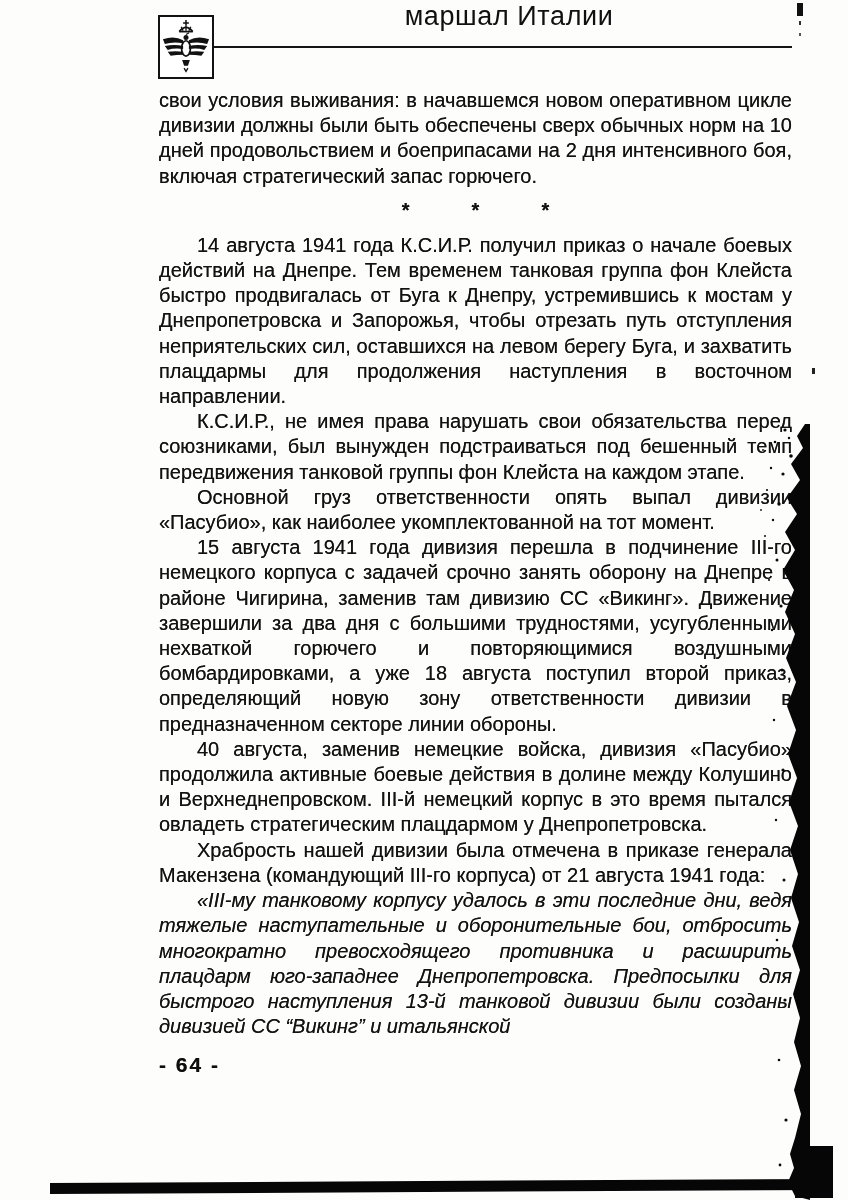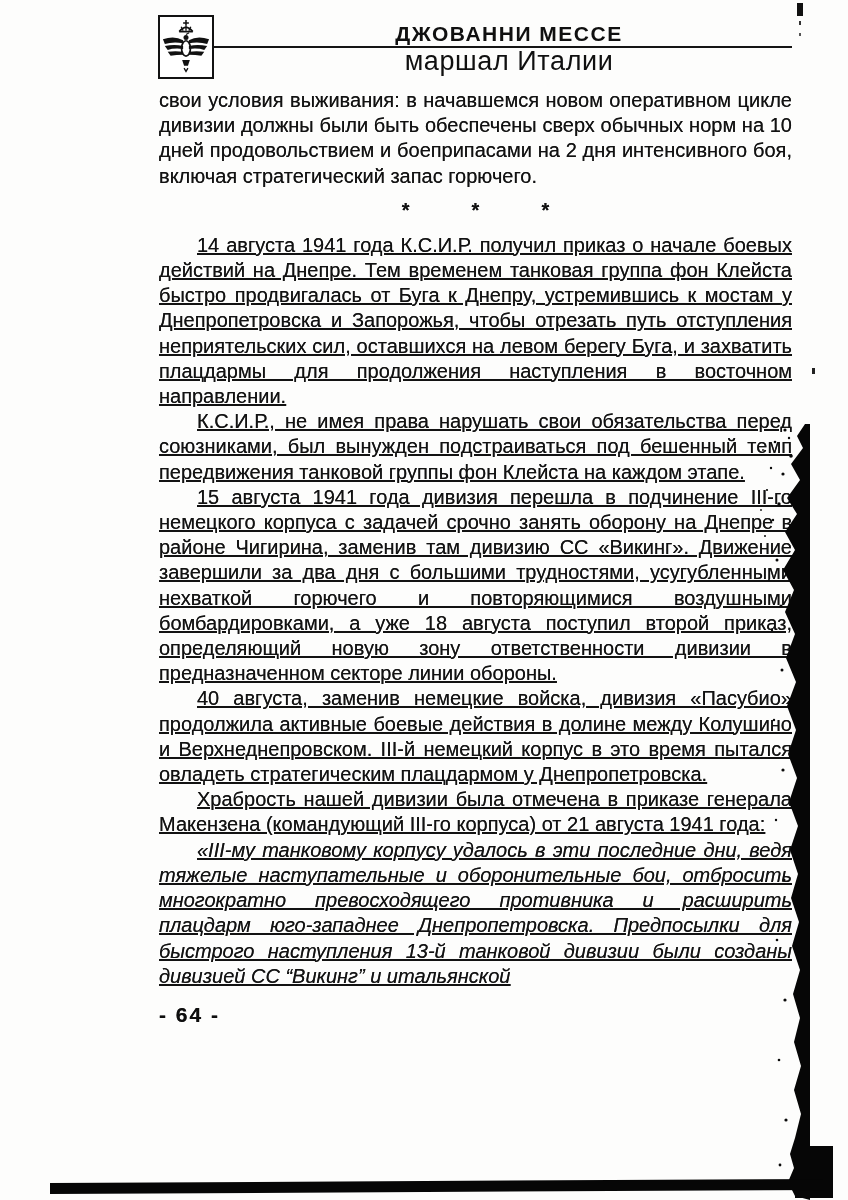--- a/index.html
+++ b/index.html
@@ -40,21 +40,21 @@
   }
   
   .text-col{
     position:absolute;left:159px;top:88px;width:633px;
     font-size:20px;line-height:25.2px;
     text-align:justify;
     color:#121212;
     text-shadow:0 0 0.4px #444;
   }
   .text-col p{margin:0;}
-  .ind{text-indent:38px;text-decoration:underline;}
+  .ind{text-indent:38px;}
   .quote{font-style:italic;}
   .sep{
     display:flex;justify-content:center;align-items:center;
     gap:62px;height:44px;
     font-size:20px;font-weight:700;
   }
   .page-number{
     margin-top:13px;
     font-size:21px;font-weight:700;letter-spacing:2px;
     color:#0e0e0e;
@@ -93,34 +93,34 @@
         <path d="M50 22 Q38 18 29 23 L29 26 Q40 24 48 27 Z" fill="#111"></path>
         <path d="M48 29 Q38 27 29 29 L29 32 Q39 31 45 33 Z" fill="#111"></path>
         <path d="M45 35 Q37 34 29 35 L29 38 Q36 38 42 39 Z" fill="#111"></path>
         <ellipse cx="26" cy="31.5" rx="4.6" ry="8" fill="none" stroke="#111" stroke-width="1.8"></ellipse>
         <path d="M22 43.5 h8 l-2 6 h-4 Z" fill="#111"></path>
         <path d="M24 52 l2 3.4 2 -3.4" fill="none" stroke="#111" stroke-width="1.4"></path>
       </svg>
     </div>
     <div class="header-rule"></div>
     <div class="header-titles">
-      <div class="book-title">ДЖОВАННИ МЕССЕ</div>
       <div class="book-subtitle">маршал Италии</div>
     </div>
   </div>
 
   <div class="text-col">
     <p>свои условия выживания: в начавшемся новом оперативном цикле дивизии должны были быть обеспечены сверх обычных норм на 10 дней продовольствием и боеприпасами на 2 дня интенсивного боя, включая стратегический запас горючего.</p>
     <div class="sep">
       <span>*</span>
       <span>*</span>
       <span>*</span>
     </div>
     <p class="ind">14 августа 1941 года К.С.И.Р. получил приказ о начале боевых действий на Днепре. Тем временем танковая группа фон Клейста быстро продвигалась от Буга к Днепру, устремившись к мостам у Днепропетровска и Запорожья, чтобы отрезать путь отступления неприятельских сил, оставшихся на левом берегу Буга, и захватить плацдармы для продолжения наступления в восточном направлении.</p>
     <p class="ind">К.С.И.Р., не имея права нарушать свои обязательства перед союзниками, был вынужден подстраиваться под бешенный темп передвижения танковой группы фон Клейста на каждом этапе.</p>
+    <p class="ind">Основной груз ответственности опять выпал дивизии «Пасубио», как наиболее укомплектованной на тот момент.</p>
     <p class="ind">15 августа 1941 года дивизия перешла в подчинение III-го немецкого корпуса с задачей срочно занять оборону на Днепре в районе Чигирина, заменив там дивизию СС «Викинг». Движение завершили за два дня с большими трудностями, усугубленными нехваткой горючего и повторяющимися воздушными бомбардировками, а уже 18 августа поступил второй приказ, определяющий новую зону ответственности дивизии в предназначенном секторе линии обороны.</p>
     <p class="ind">40 августа, заменив немецкие войска, дивизия «Пасубио» продолжила активные боевые действия в долине между Колушино и Верхнеднепровском. III-й немецкий корпус в это время пытался овладеть стратегическим плацдармом у Днепропетровска.</p>
     <p class="ind">Храбрость нашей дивизии была отмечена в приказе генерала Макензена (командующий III-го корпуса) от 21 августа 1941 года:</p>
     <p class="ind quote">«III-му танковому корпусу удалось в эти последние дни, ведя тяжелые наступательные и оборонительные бои, отбросить многократно превосходящего противника и расширить плацдарм юго-западнее Днепропетровска. Предпосылки для быстрого наступления 13-й танковой дивизии были созданы дивизией СС “Викинг” и итальянской</p>
     <div class="page-number">- 64 -</div>
   </div>
 
   <div class="artifact top-right-tick"></div>
   <div class="artifact top-right-dot1"></div>
   <div class="artifact top-right-dot2"></div>

